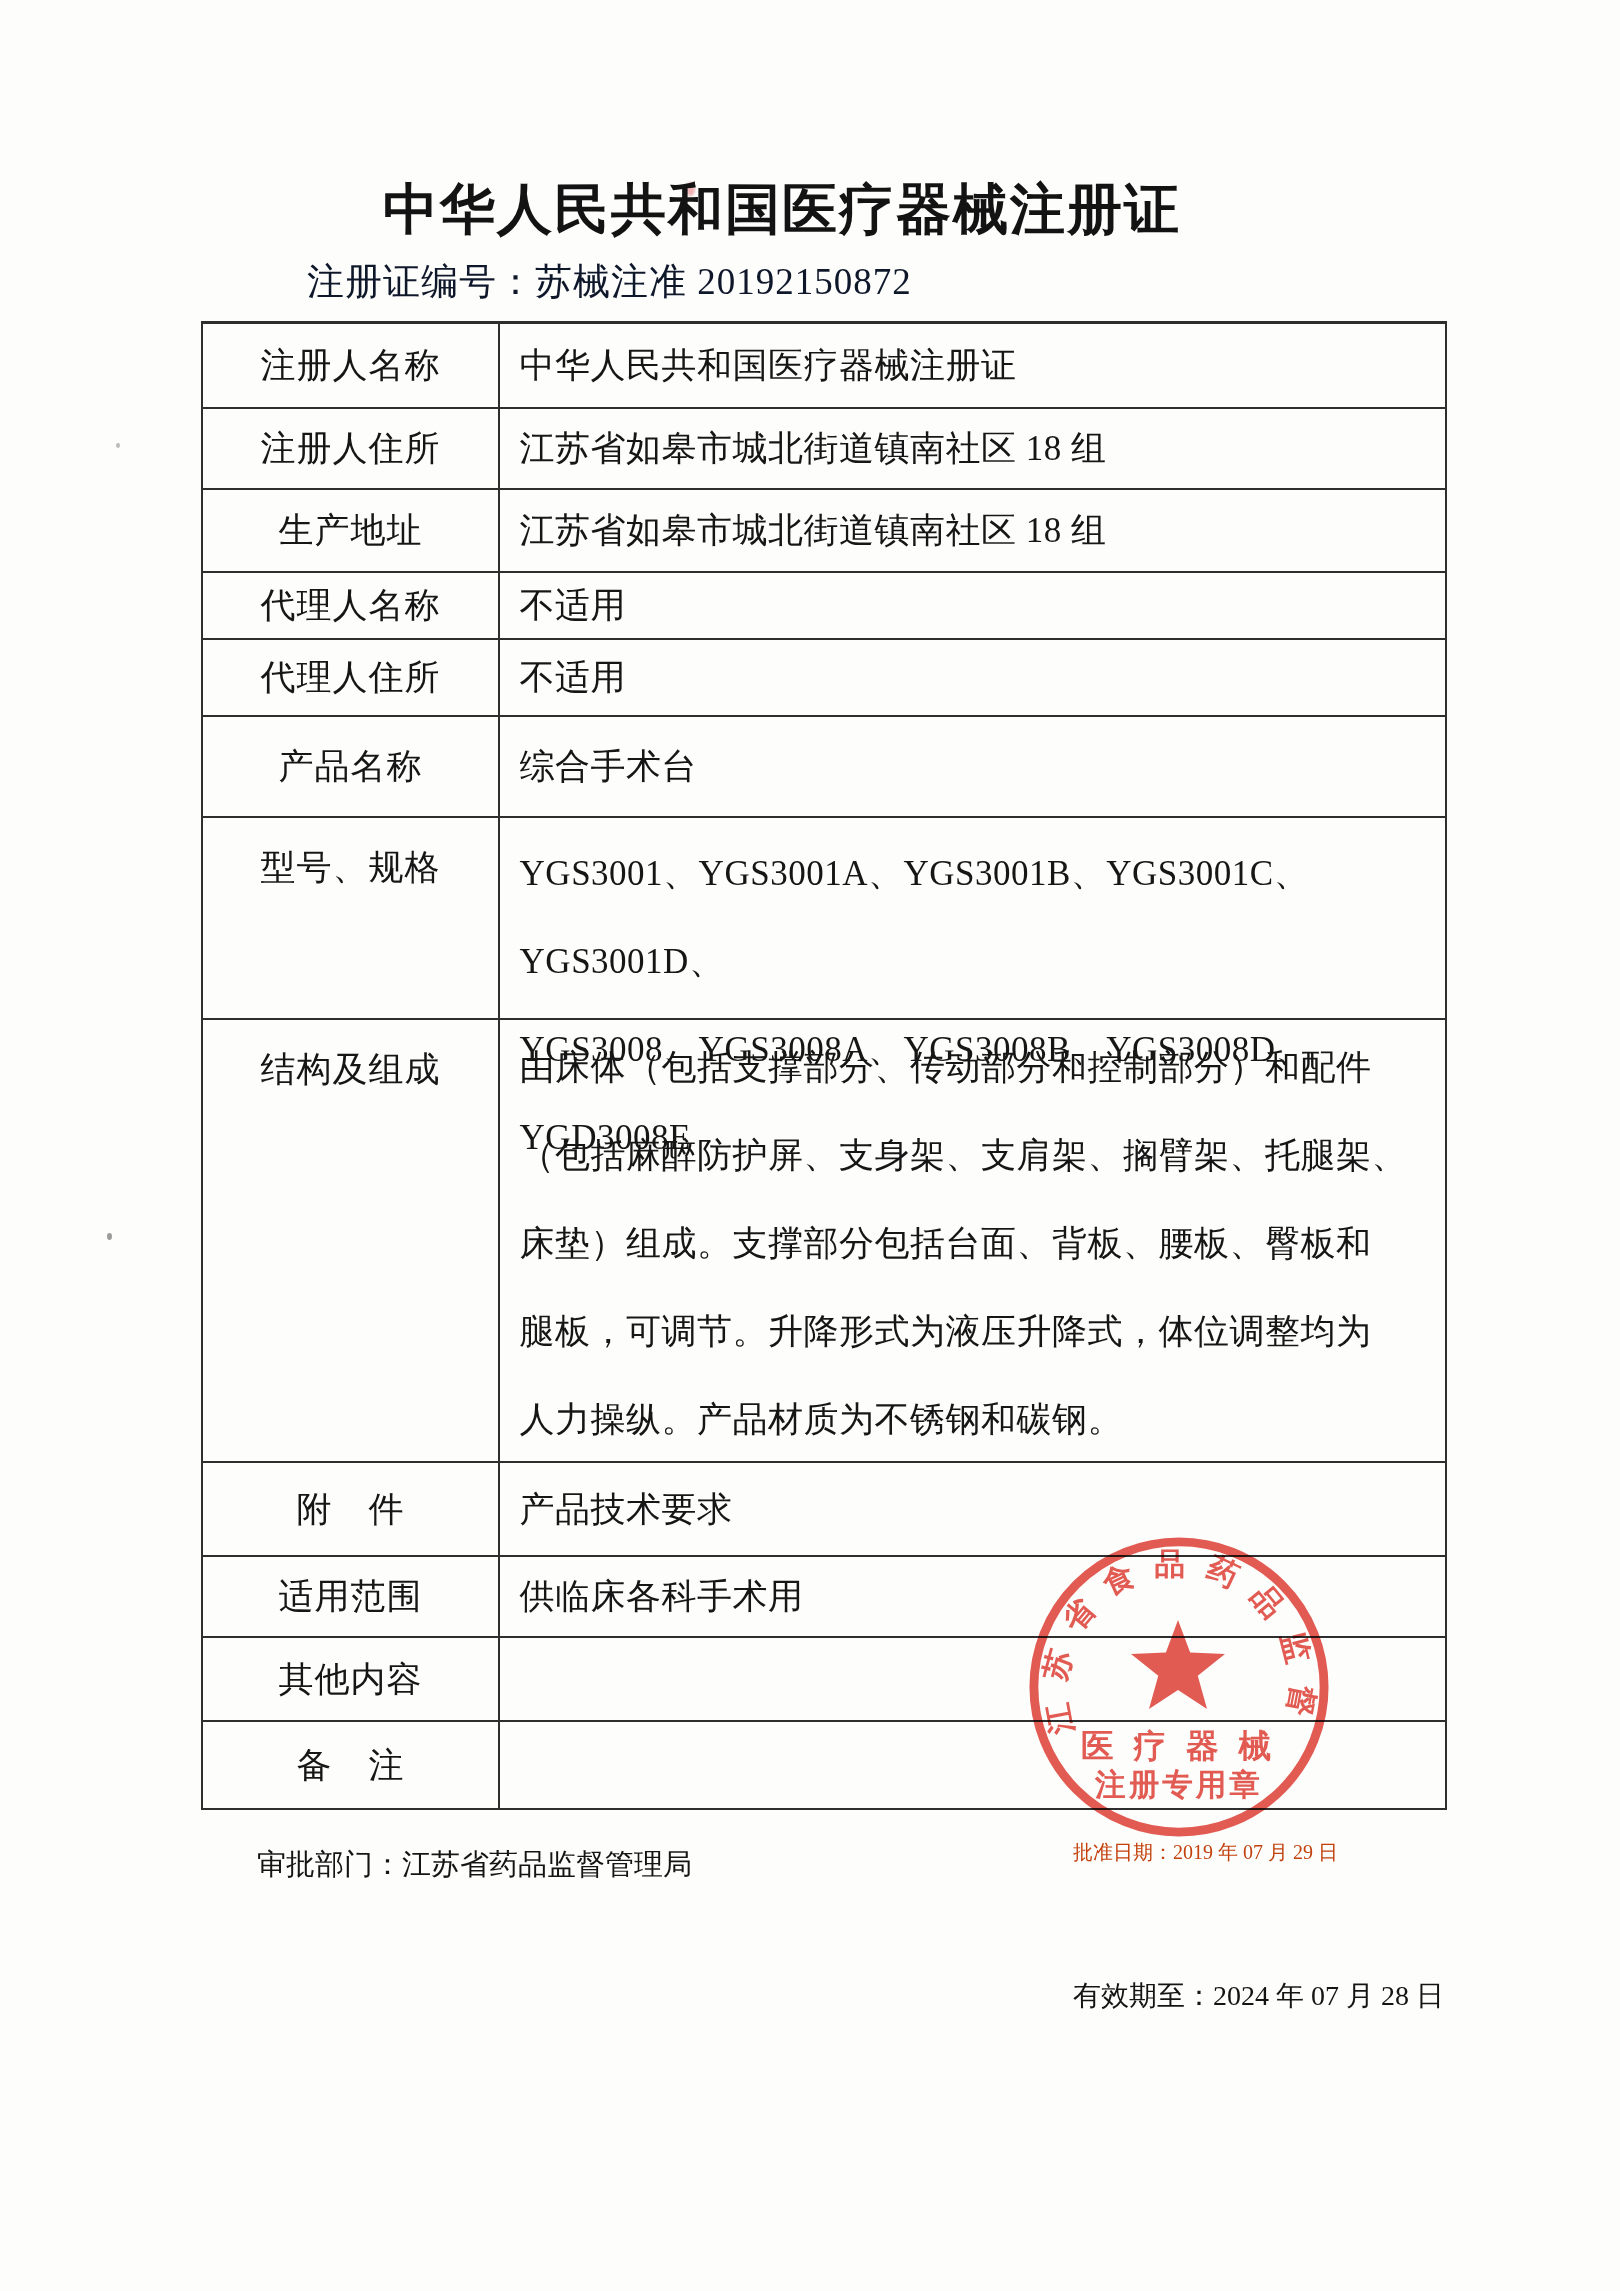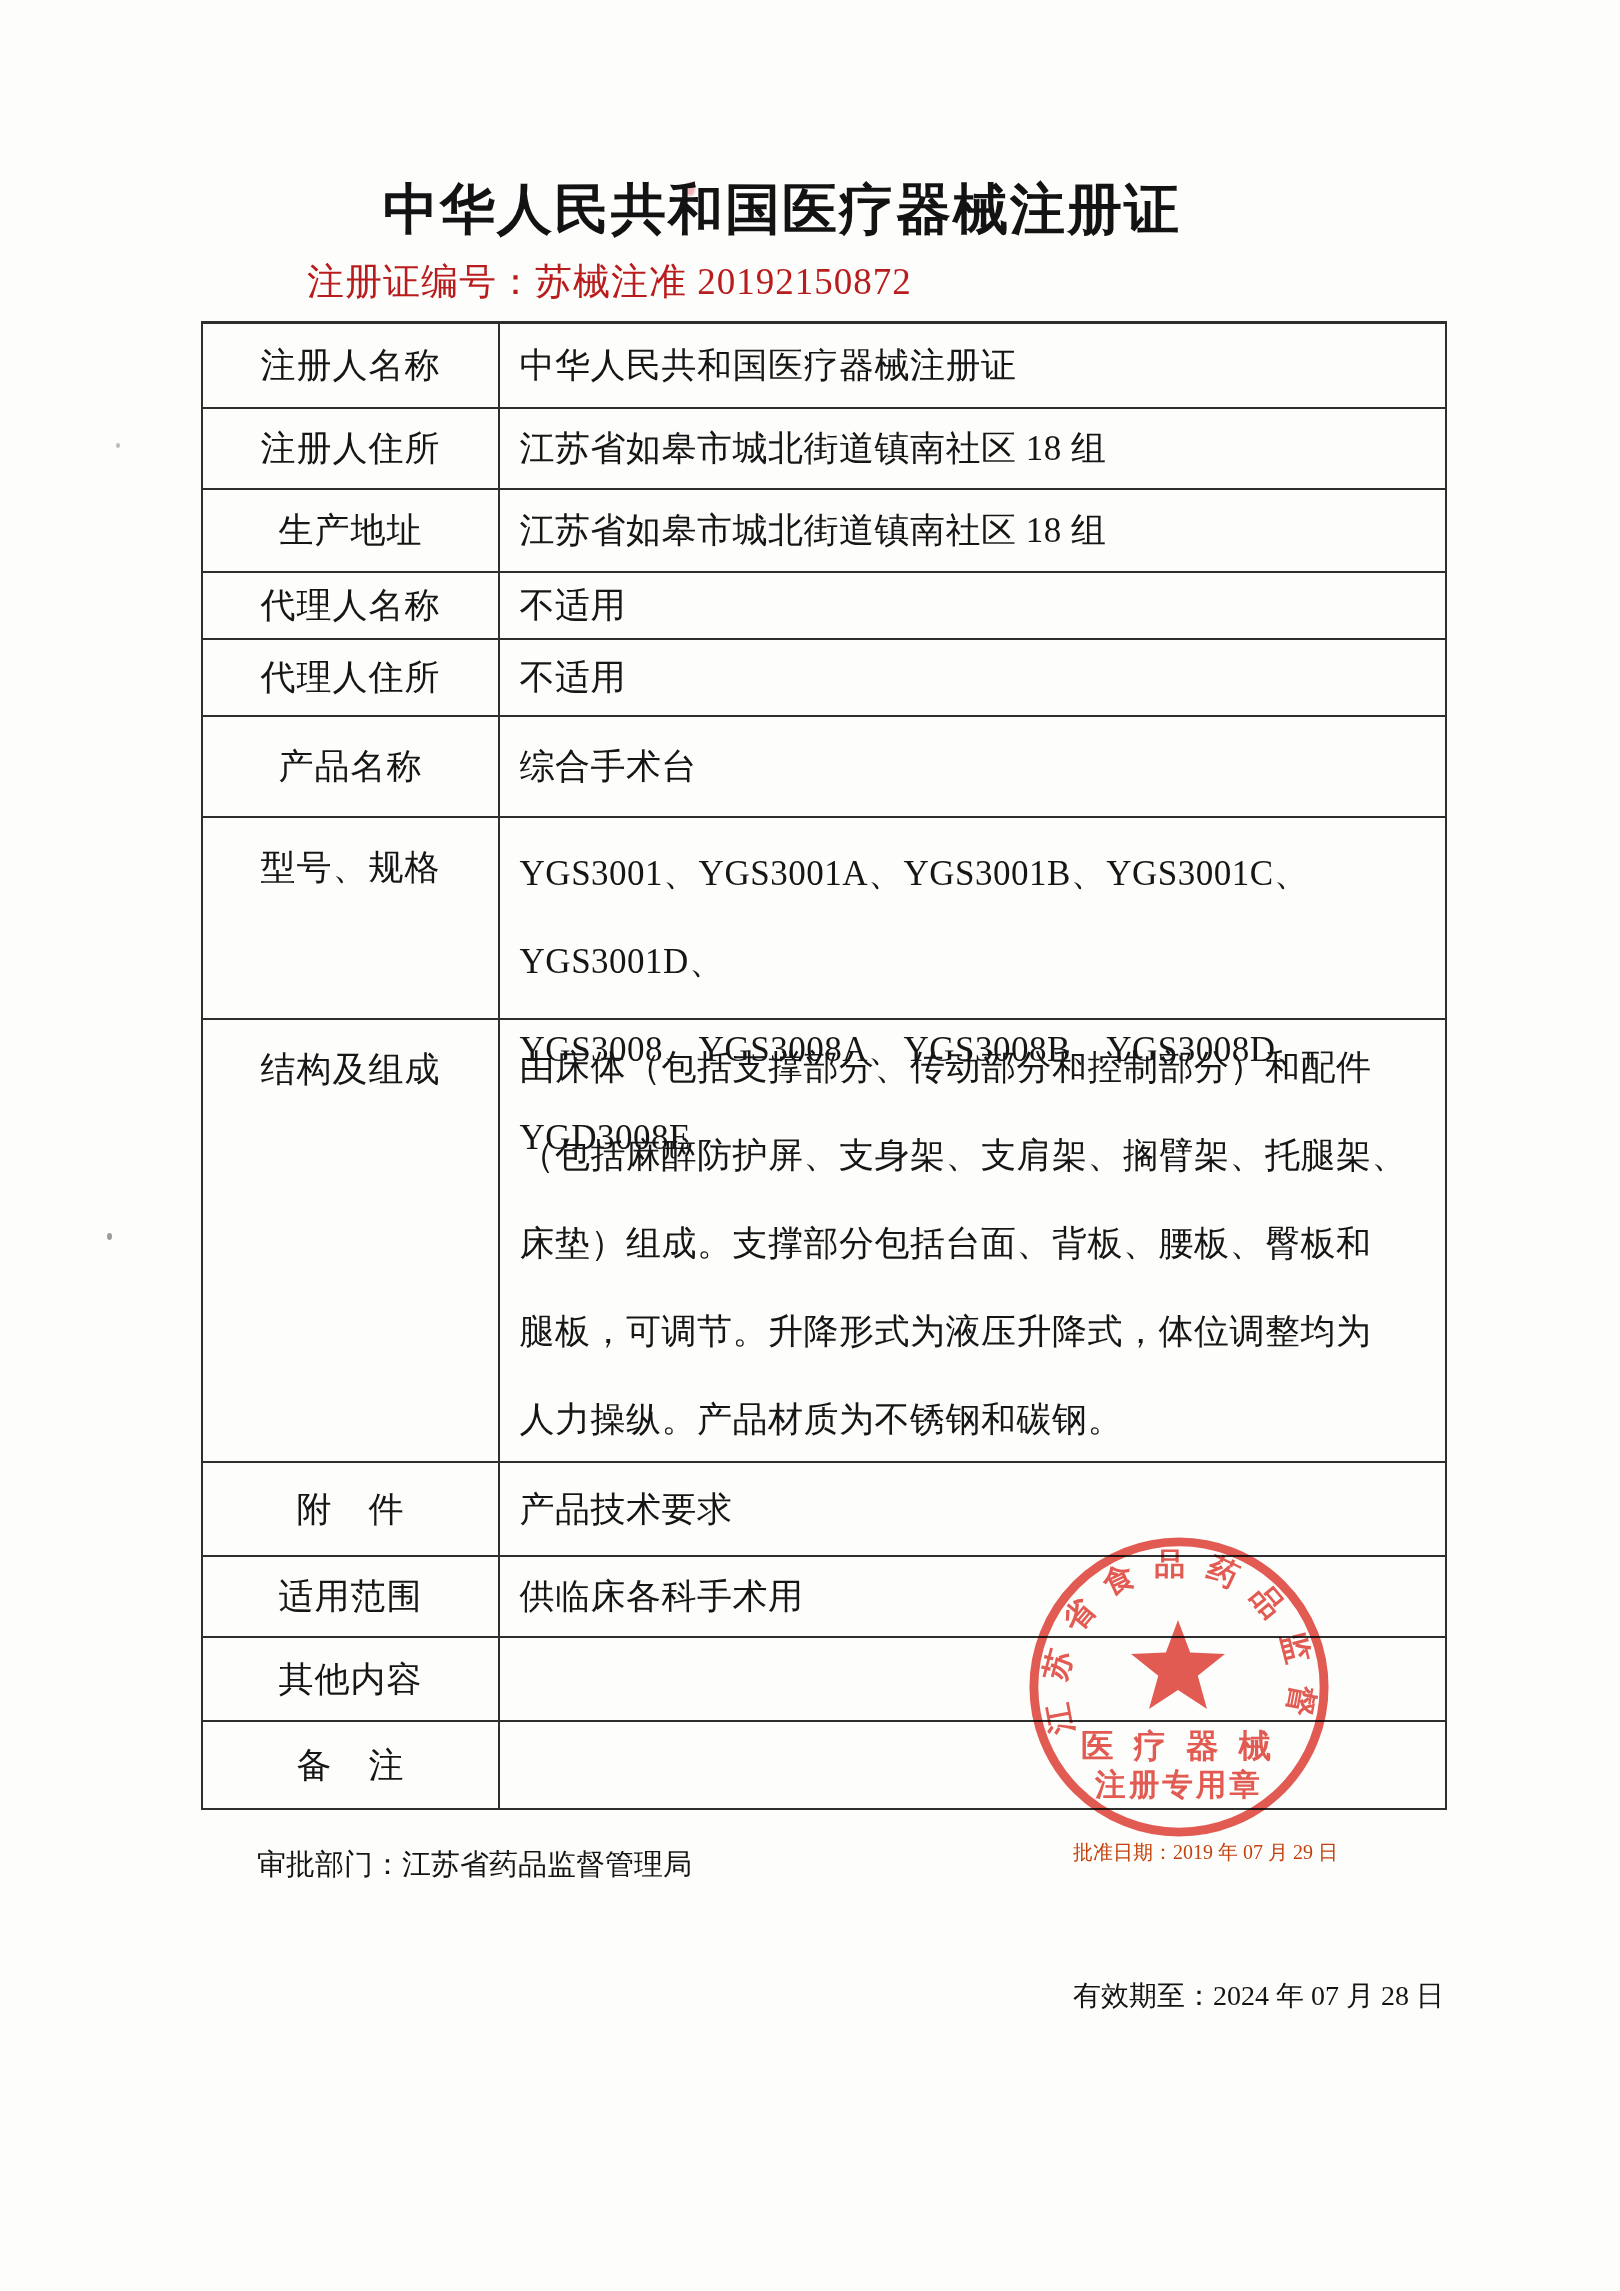--- a/index.html
+++ b/index.html
@@ -10,21 +10,21 @@
     background:#fdfdfc; overflow:hidden; color:var(--ink);
   }
   .doc-title {
     position:absolute; top:173px; left:0; width:1620px;
     transform:translateX(-28px);
     text-align:center; font-size:55px; font-weight:700;
     letter-spacing:2px; color:#131313;
   }
   .reg-line {
     position:absolute; left:307px; top:257px;
-    font-size:37px; letter-spacing:1px; color:#b91c1c;text-align:center;
+    font-size:37px; letter-spacing:1px; color:#0f172a;text-align:center;
   }
   .cert-table {
     position:absolute; left:201px; top:321px; width:1246px;
     border:2.9px solid var(--line); border-top-width:3.9px;
     box-sizing:border-box; background:transparent;
   }
   .row { display:flex; box-sizing:border-box; border-bottom:2px solid var(--line); }
   .row:last-child { border-bottom:none; }
   .cell-label {
     width:297px; box-sizing:border-box; border-right:2px solid var(--line);

